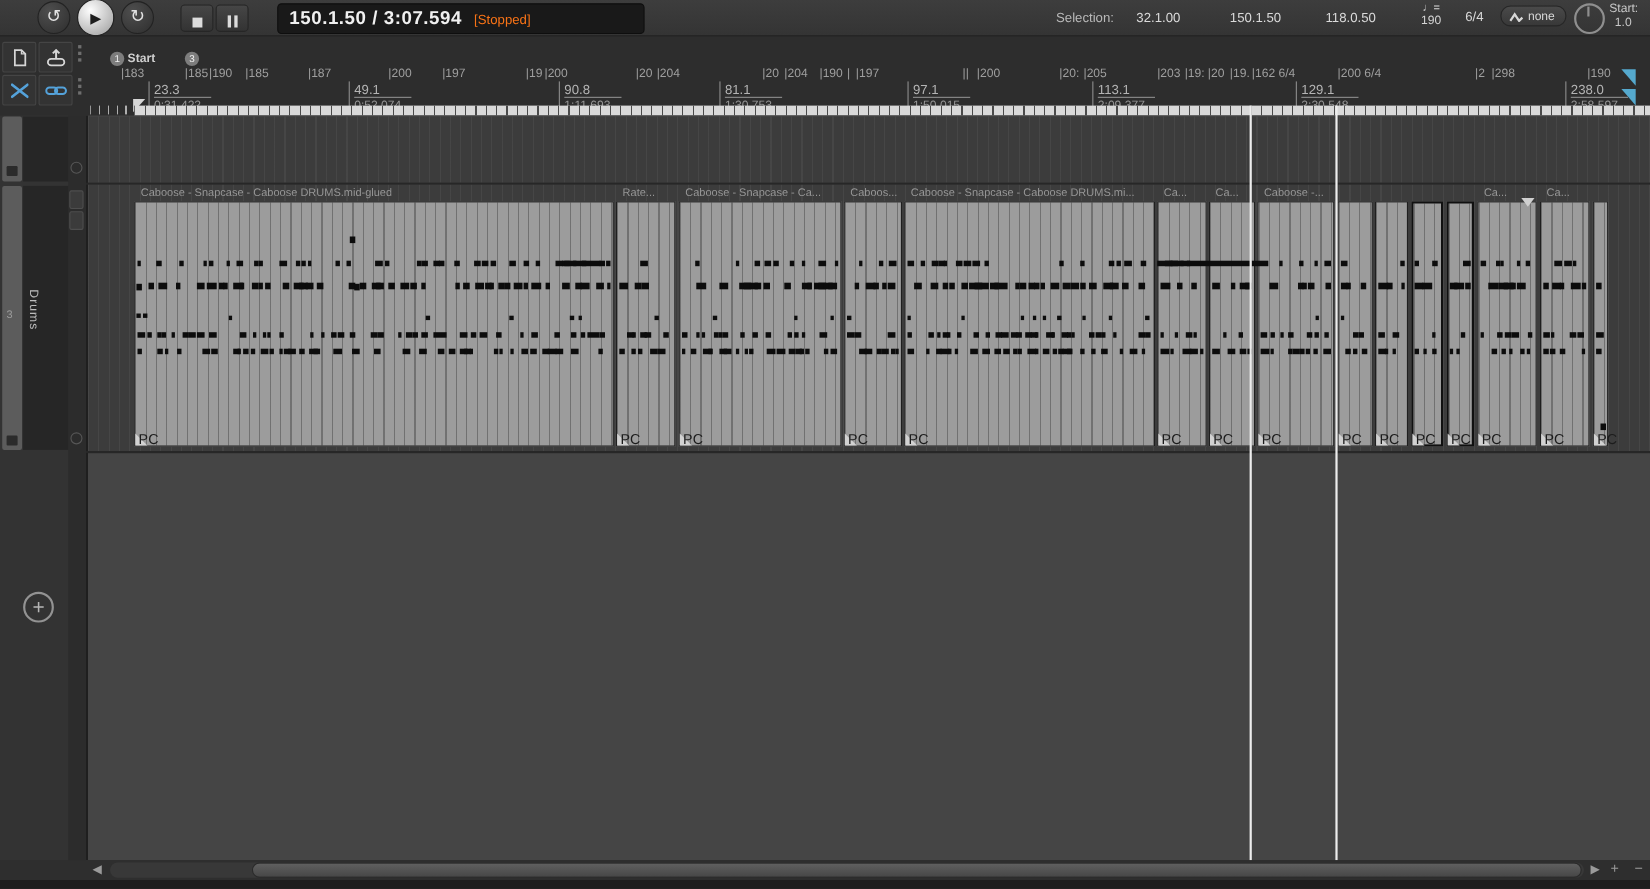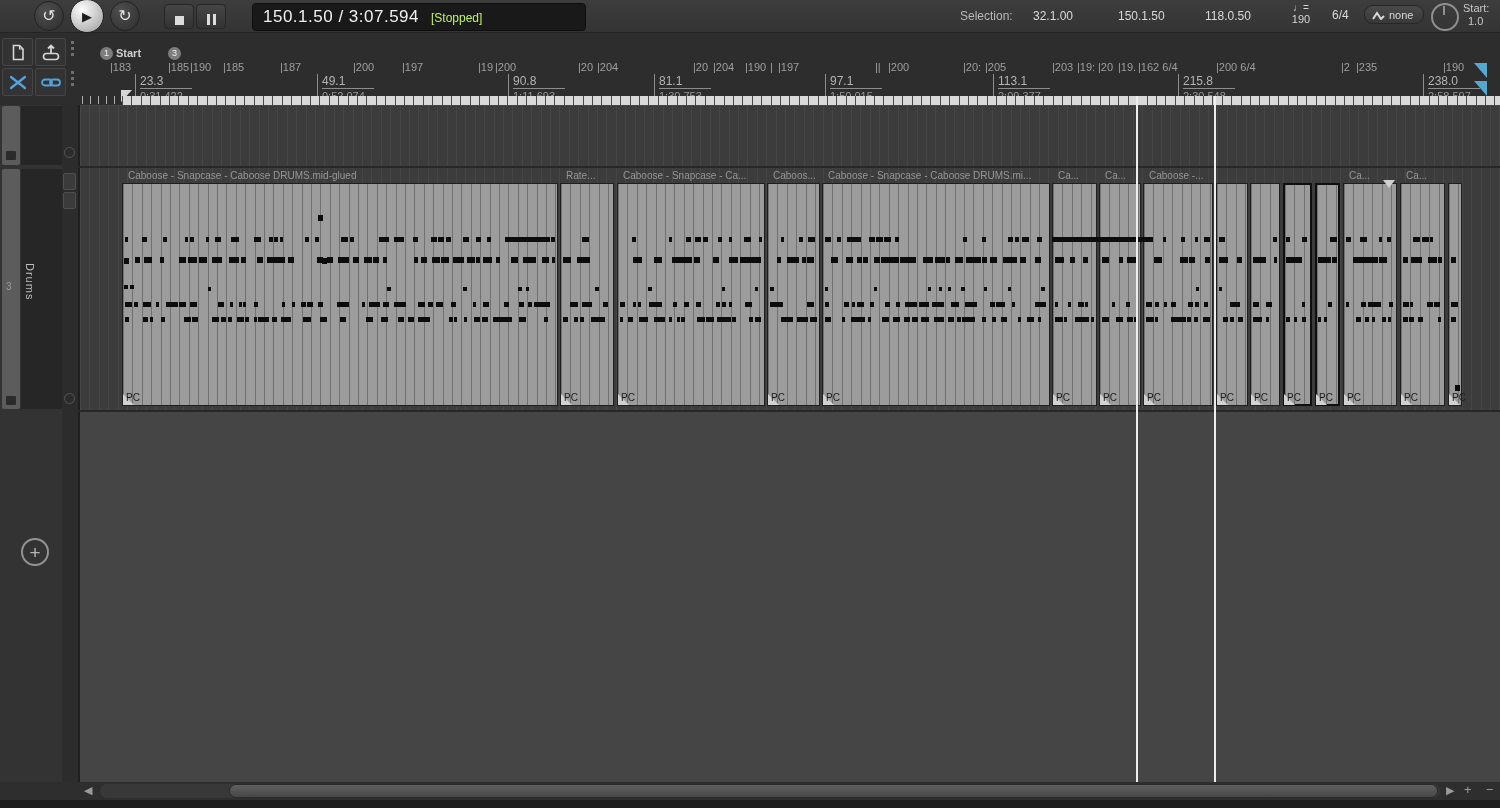--- a/index.html
+++ b/index.html
@@ -15,22 +15,22 @@
         color:#e2e2e2;font-size:16px;line-height:28px;text-align:center;padding:0;cursor:pointer;}
   .cbtn.play{width:34px;height:34px;top:-1px;background:radial-gradient(circle at 35% 30%,#fdfdfd,#9a9a9a);
              color:#1d1d1d;font-size:13px;line-height:33px;}
   .sqbtn{position:absolute;top:4px;width:30px;height:25px;border-radius:4px;background:linear-gradient(#464646,#333);
          border:1px solid #262626;padding:0;cursor:pointer;}
   .stop-sq{display:block;width:9px;height:9px;background:#dcdcdc;margin:7px auto 0;}
   .pause-bars{display:flex;justify-content:center;gap:3px;margin-top:6px;}
   .pause-bars i{display:block;width:3px;height:11px;background:#dcdcdc;}
   .timebox{position:absolute;left:252px;top:3px;width:332px;height:26px;background:#191919;border:1px solid #0e0e0e;
            border-radius:4px;color:#f0f0f0;}
-  .timebox .pos{position:absolute;left:10px;top:3px;font-size:17px;font-weight:normal;letter-spacing:.5px;}
-  .timebox .status{position:absolute;left:178px;top:7px;font-size:12px;color:#bef264;font-weight:normal;}
+  .timebox .pos{position:absolute;left:10px;top:3px;font-size:17px;font-weight:bold;letter-spacing:.5px;}
+  .timebox .status{position:absolute;left:178px;top:7px;font-size:12px;color:#f97316;font-weight:normal;}
   .tb-label{position:absolute;top:9px;font-size:12px;color:#b9b9b9;}
   .tb-val{position:absolute;top:9px;font-size:12px;color:#dadada;}
   .tempo-block{position:absolute;left:1284px;top:2px;width:34px;text-align:center;color:#d5d5d5;}
   .tempo-block .ticon{font-size:10px;display:block;line-height:11px;}
   .tempo-block .tval{font-size:11px;display:block;line-height:12px;}
   .timesig{position:absolute;left:1332px;top:8px;font-size:12px;color:#dadada;}
   .nonebtn{position:absolute;left:1364px;top:5px;width:60px;height:19px;background:linear-gradient(#4a4a4a,#383838);
            border:1px solid #262626;border-radius:9px;color:#d8d8d8;font-size:11px;cursor:pointer;}
   .nonebtn svg{position:absolute;left:7px;top:5px;}
   .nonebtn span{position:absolute;left:24px;top:3px;}
@@ -65,21 +65,21 @@
         repeating-linear-gradient(90deg,rgba(255,255,255,.05) 0 1px,transparent 1px 9.4px),#3c3c3c;}
   .lane-div{position:absolute;left:78px;width:1422px;height:2px;background:#272727;}
   .item{position:absolute;top:183px;height:223px;background:
         repeating-linear-gradient(90deg,rgba(25,25,25,.33) 0 1px,transparent 1px 9.4px),#9c9c9c;
         border:1px solid #1f1f1f;box-sizing:border-box;z-index:10;cursor:pointer;}
   .item.thick{border:2px solid #101010;}
   .item-label{position:absolute;top:170px;font-size:10px;color:#969696;white-space:nowrap;z-index:11;pointer-events:none;}
   .note{position:absolute;background:#0c0c0c;z-index:12;}
   .pcflag{position:absolute;top:392px;z-index:13;}
   .pcflag .tri{position:absolute;left:0;top:2px;width:0;height:0;border-bottom:11px solid #d2d2d2;border-right:11px solid transparent;}
-  .pcflag .txt{position:absolute;left:3px;top:0;font-size:10px;color:#1c1c1c;}
+  .pcflag .txt{position:absolute;left:3px;top:0;font-size:13px;color:#1c1c1c;}
   .corner-mark{position:absolute;width:0;height:0;border-top:8px solid #d0d0d0;border-left:6px solid transparent;
                border-right:6px solid transparent;z-index:13;}
   .mline{position:absolute;top:96px;width:2px;height:686px;background:#ededed;z-index:20;}
 
   
   .tcp{left:0;top:105px;width:78px;height:677px;background:#333;z-index:5;}
   .tcp-col{position:absolute;left:62px;top:0;width:16px;height:677px;background:#2c2c2c;}
   .tstrip{position:absolute;left:2px;width:18px;background:#5c5c5c;border-radius:2px;}
   .tpanel{position:absolute;left:21px;width:41px;background:#262626;}
   .tnum{position:absolute;left:6px;font-size:10px;color:#9b9b9b;}
@@ -208,21 +208,21 @@
         <div class="tempo-lab" style="left: 808px;">|200</div>
         <div class="tempo-lab" style="left: 883px;">|20:</div>
         <div class="tempo-lab" style="left: 905px;">|205</div>
         <div class="tempo-lab" style="left: 972px;">|203</div>
         <div class="tempo-lab" style="left: 997px;">|19:</div>
         <div class="tempo-lab" style="left: 1018px;">|20</div>
         <div class="tempo-lab" style="left: 1038px;">|19.</div>
         <div class="tempo-lab" style="left: 1058px;">|162 6/4</div>
         <div class="tempo-lab" style="left: 1136px;">|200 6/4</div>
         <div class="tempo-lab" style="left: 1261px;">|2</div>
-        <div class="tempo-lab" style="left: 1276px;">|235</div>
+        <div class="tempo-lab" style="left: 1276px;">|298</div>
         <div class="tempo-lab" style="left: 1363px;">|190</div>
         <div class="measure" style="left: 55px;">
           <div class="bar">23.3</div>
           <div class="time">0:31.422</div>
         </div>
         <div class="measure" style="left: 237px;">
           <div class="bar">49.1</div>
           <div class="time">0:52.074</div>
         </div>
         <div class="measure" style="left: 428px;">
@@ -235,21 +235,21 @@
         </div>
         <div class="measure" style="left: 745px;">
           <div class="bar">97.1</div>
           <div class="time">1:50.015</div>
         </div>
         <div class="measure" style="left: 913px;">
           <div class="bar">113.1</div>
           <div class="time">2:09.377</div>
         </div>
         <div class="measure" style="left: 1098px;">
-          <div class="bar">215.8</div>
+          <div class="bar">129.1</div>
           <div class="time">2:30.548</div>
         </div>
         <div class="measure" style="left: 1343px;">
           <div class="bar">238.0</div>
           <div class="time">2:58.597</div>
         </div>
         <div class="selstrip" style="left: 42px; width: 1378px;"></div>
       </div>
   </div>
 

